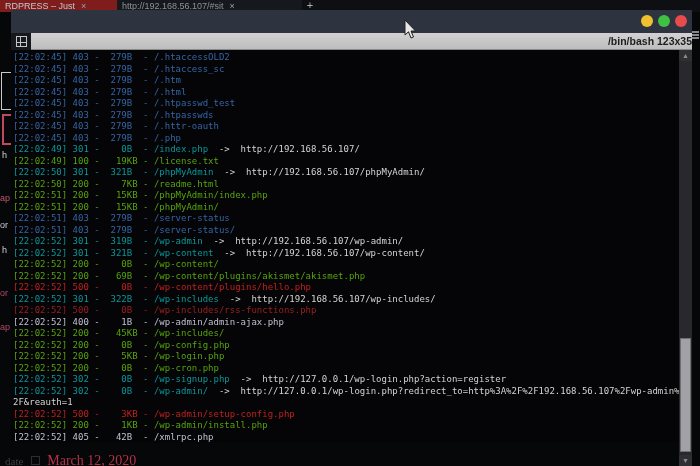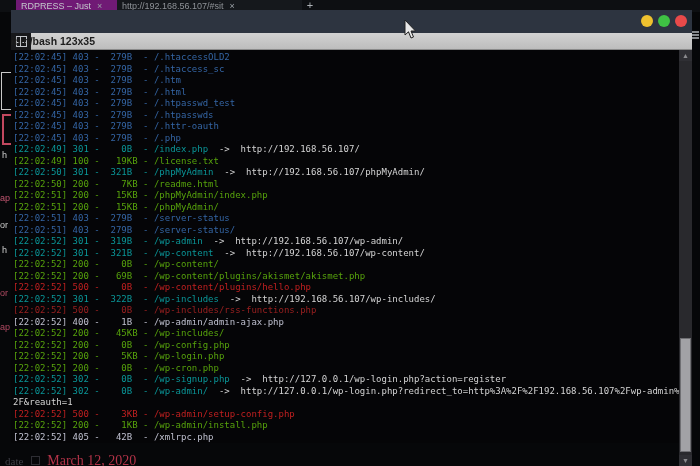--- a/index.html
+++ b/index.html
@@ -4,21 +4,21 @@
 <style>
   html,body{margin:0;padding:0;}
   body{
     width:700px;height:466px;position:relative;overflow:hidden;
     background:#060709;font-family:"Liberation Sans",sans-serif;
   }
   
   .browser-tabstrip{position:absolute;left:0;top:0;width:700px;height:12px;background:#0d0f12;}
   .btab{position:absolute;top:0;height:12px;display:flex;align-items:center;gap:4px;
         font-size:9px;padding:0 5px;white-space:nowrap;overflow:hidden;}
-  .btab1{left:16px;width:114px;background:#701a75;color:#c3c7cc;}
+  .btab1{left:0;width:114px;background:#7f1d1d;color:#c3c7cc;}
   .btab2{left:117px;width:175px;background:#15181c;color:#8f9398;}
   .btab .x{font-size:9px;color:#9aa0a6;margin-left:2px;}
   .bnewtab{position:absolute;left:303px;top:-1px;width:14px;height:12px;color:#aeb2b7;
         font-size:11px;text-align:center;line-height:12px;}
   .hamburger{position:absolute;left:692px;top:31px;width:7px;height:10px;}
   .hamburger i{display:block;height:2px;margin-bottom:1px;background:#85888c;}
   
   .frag{position:absolute;white-space:nowrap;font-size:9px;}
   .frag-box{position:absolute;border:1px solid #c9c9c9;border-right:none;background:transparent;}
   .frag-bracket{position:absolute;border:2px solid #c2485f;border-right:none;background:transparent;}
@@ -31,21 +31,21 @@
   .f-minibox{display:inline-block;width:7px;height:7px;border:1px solid #2e2e34;vertical-align:middle;margin:0 3px;}
   
   .term{position:absolute;left:11px;top:10px;width:681px;height:456px;}
   .term-titlebar{position:absolute;left:0;top:0;width:681px;height:23px;background:#2d3440;}
   .term-title{position:absolute;left:0;top:0;width:100%;text-align:center;line-height:23px;
       color:#c9cdd4;font-size:11px;margin-top:32px;}
   .tl{position:absolute;top:5px;width:12px;height:12px;border-radius:50%;}
   .tl1{left:630px;} .tl2{left:647px;} .tl3{left:664px;}
   .term-tabbar{position:absolute;left:0;top:23px;width:681px;height:17px;
       background:linear-gradient(#d2d2d2,#bdbdbd);border-bottom:1px solid #8a8a8a;box-sizing:border-box;}
-  .term-tablabel{position:absolute;left:0;top:0;width:100%;text-align:left;line-height:16px;
+  .term-tablabel{position:absolute;left:0;top:0;width:100%;text-align:right;line-height:16px;
       color:#1d1d1d;font-size:10.5px;font-weight:bold;}
   .gridbtn{position:absolute;left:0;top:0;width:20px;height:17px;background:#17181b;}
   .gridbtn .g{position:absolute;left:5px;top:3px;width:9px;height:9px;border:1px solid #c2c5ca;}
   .gridbtn .g:before{content:"";position:absolute;left:3px;top:0;width:1px;height:9px;background:#c2c5ca;}
   .gridbtn .g:after{content:"";position:absolute;left:0;top:5px;width:9px;height:1px;background:#c2c5ca;}
   .term-content{position:absolute;left:0;top:40px;width:668px;height:393px;background:#050507;
       overflow:hidden;padding:2px 0 0 2px;box-sizing:border-box;}
   .trow{font-family:"DejaVu Sans Mono",monospace;font-size:9px;line-height:11.5px;
       white-space:pre;height:11.5px;overflow:hidden;}
   .c403{color:#3465a4;} .c301{color:#0a9698;text-align:center;} .c200{color:#57a30c;}

